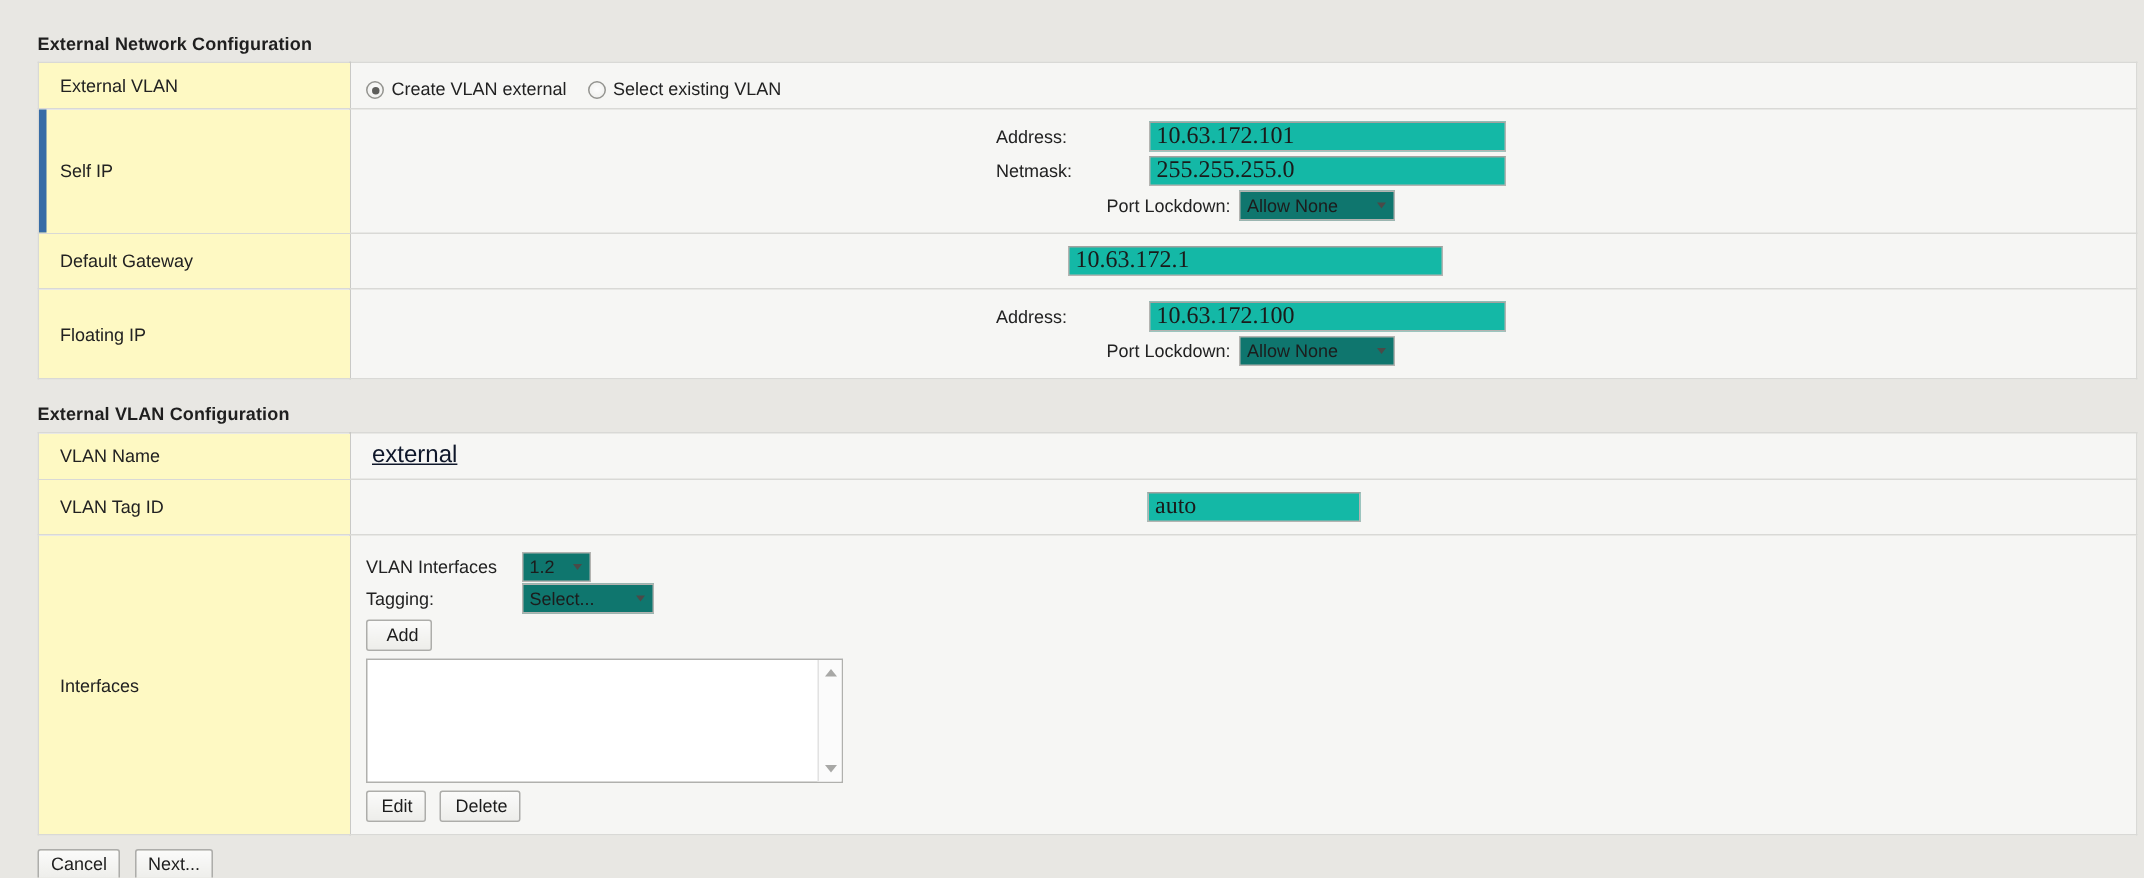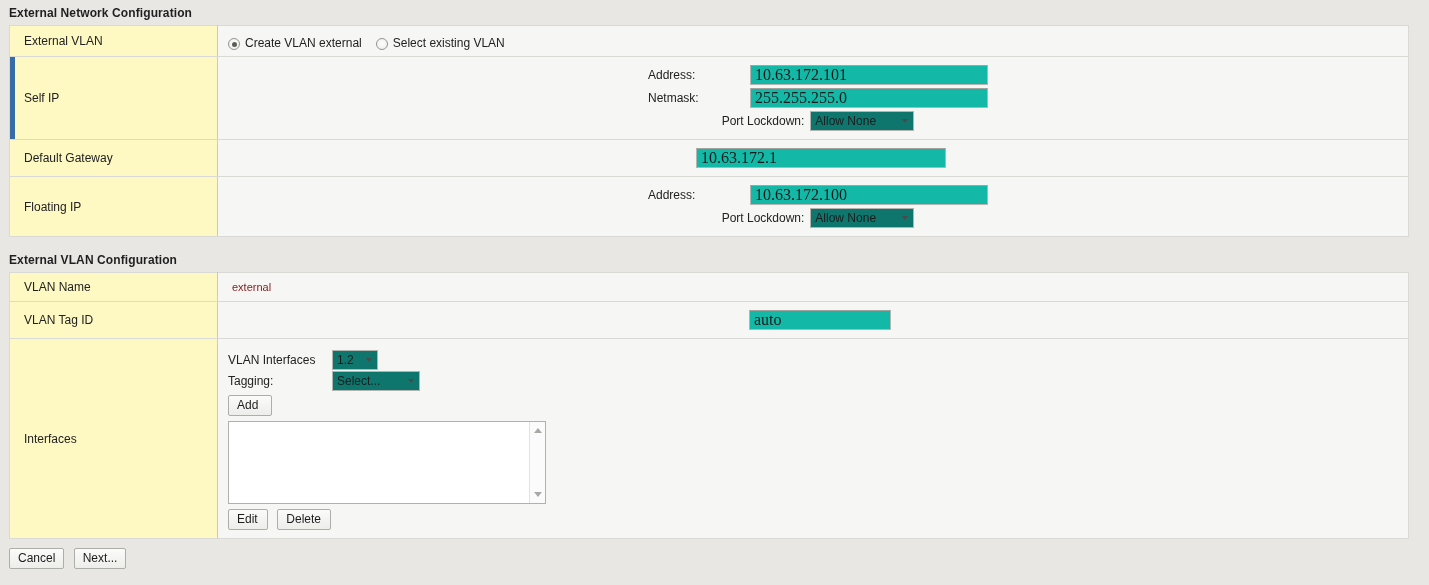--- a/index.html
+++ b/index.html
@@ -14,21 +14,21 @@
     font-size: 12px;
     color: #2b2b2b;
     overflow: hidden;
   }
 
   .page {
     position: relative;
     width: 1429px;
     height: 506px;
     box-sizing: border-box;
-    padding: 0;
+    padding: 16px;
   }
 
   
   .section-title {
     font-size: 12px;
     font-weight: bold;
     color: #1f1f1f;
     padding: 6px 0 5px 9px;
     letter-spacing: 0.1px;
   }
@@ -183,21 +183,21 @@
     min-width: 34px;
     height: 21px;
     padding: 0 8px;
     border: 1px solid #adadaa;
     border-radius: 2px;
     background: linear-gradient(to bottom, #fbfbfa 0%, #ededea 100%);
     font-family: "Liberation Sans", sans-serif;
     font-size: 12px;
     color: #1d1d1d;
     line-height: 19px;
-    text-align: left;
+    text-align: right;
     cursor: default;
     white-space: nowrap;
   }
 
   
   .listbox {
     position: relative;
     box-sizing: border-box;
     width: 318px;
     height: 83px;
@@ -338,21 +338,21 @@
   <table class="cfg-table">
     <colgroup>
         <col style="width:208px">
         <col>
       </colgroup>
     <tbody>
 
       <tr>
         <td class="label-cell">VLAN Name</td>
         <td class="content-cell">
-          <span style="font-size:11px;color:#7f1d1d;padding-left:4px;">external</span>
+          <span style="font-size:16px;color:#0f172a;padding-left:4px;text-decoration:underline;">external</span>
         </td>
       </tr>
 
       <tr>
         <td class="label-cell">VLAN Tag ID</td>
         <td class="content-cell">
           <div class="field-row">
             <input class="text-input w-tag" type="text" style="margin-left: 4px;" value="auto">
           </div>
         </td>

